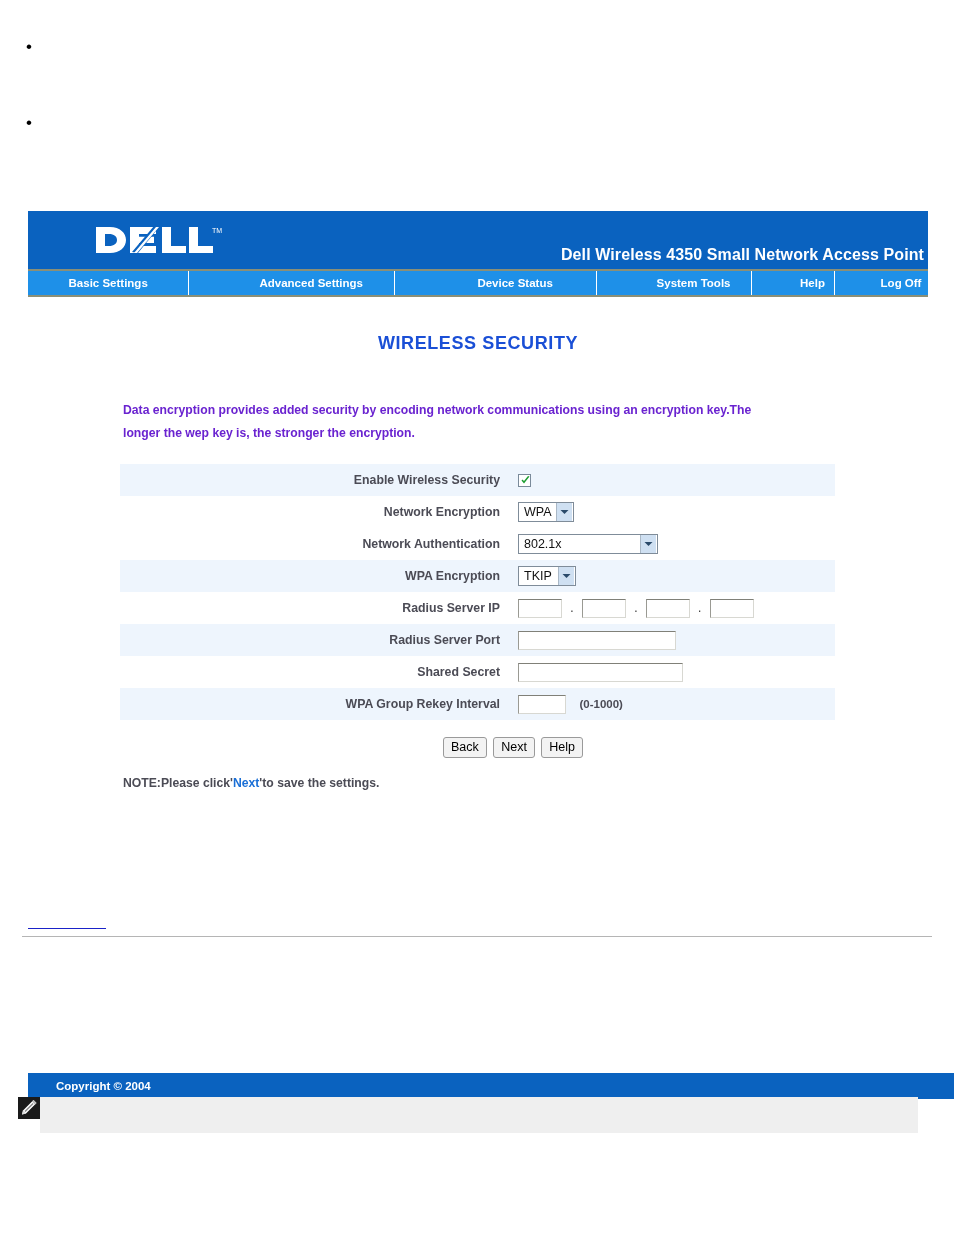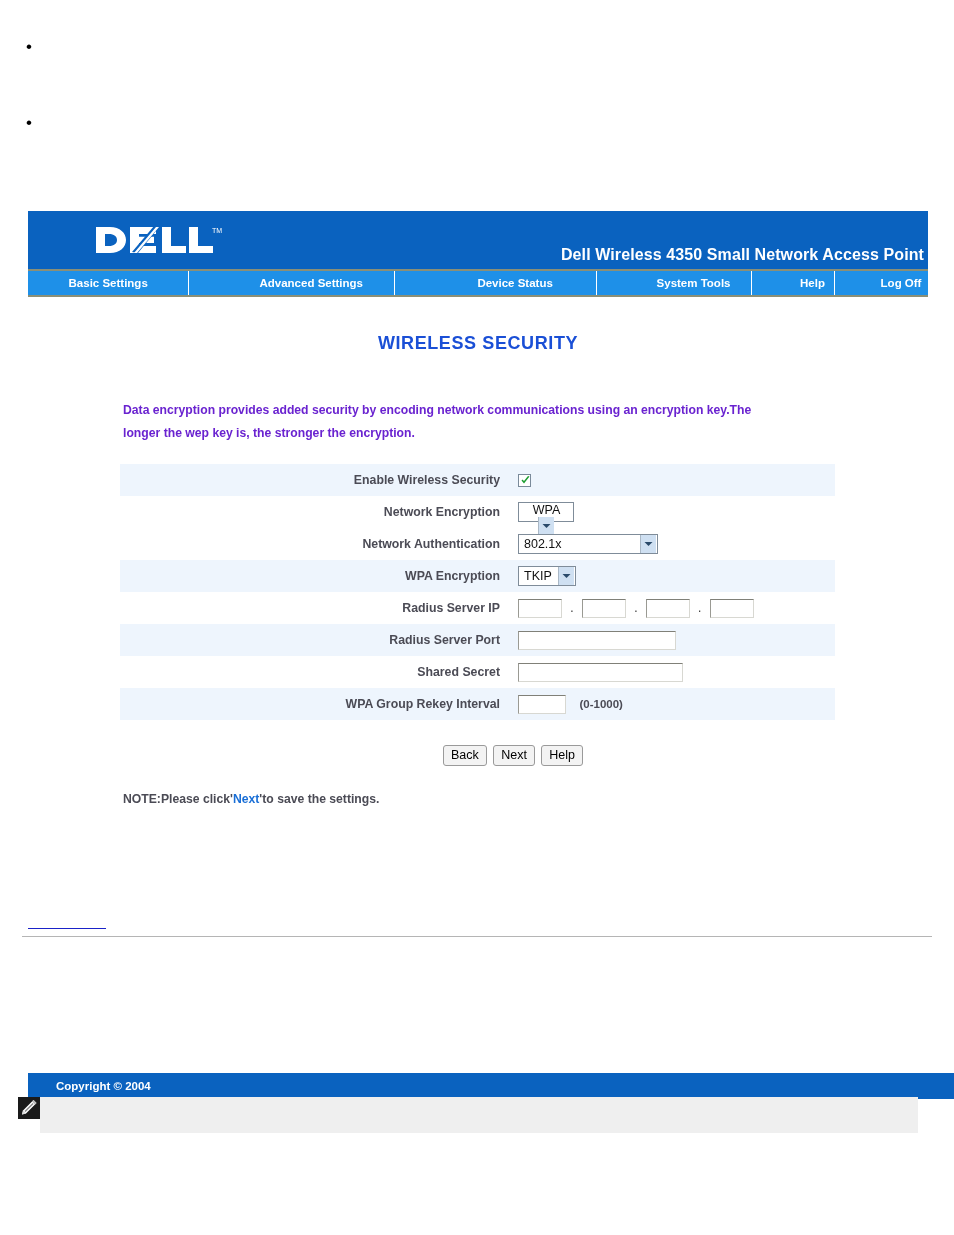--- a/index.html
+++ b/index.html
@@ -188,21 +188,21 @@
     width: 15px;
     height: 18px;
     margin: 0 1px 0 0;
     background: #cfe0f2;
     border-left: 1px solid #aab8c6;
     display: flex;
     align-items: center;
     justify-content: center;
     flex: none;
   }
-  .sel-wpa  { width: 56px; flex-direction: column; }
+  .sel-wpa  { width: 56px; }
   .sel-auth { width: 140px; }
   .sel-tkip { width: 58px; }
 
   .txt {
     border-top: 1px solid #808078;
     border-left: 1px solid #9a9a93;
     border-right: 1px solid #d8d8d2;
     border-bottom: 1px solid #d8d8d2;
     background: #ffffff;
     height: 19px;
@@ -240,21 +240,21 @@
     padding-left: 70px;
   }
   .btn {
     font-family: "Liberation Sans", sans-serif;
     font-size: 12.5px;
     color: #000;
     background: #f3f3f3;
     border: 1px solid #9a9a9a;
     border-radius: 3px;
     padding: 1px 7px 2px 7px;
-    margin: 8px 1px;
+    margin: 0 1px;
     cursor: pointer;
     line-height: 16px;
   }
 
   .note-line {
     margin: 18px 0 0 95px;
     font-size: 12.2px;
     font-weight: bold;
     color: #4b4b55;
   }

